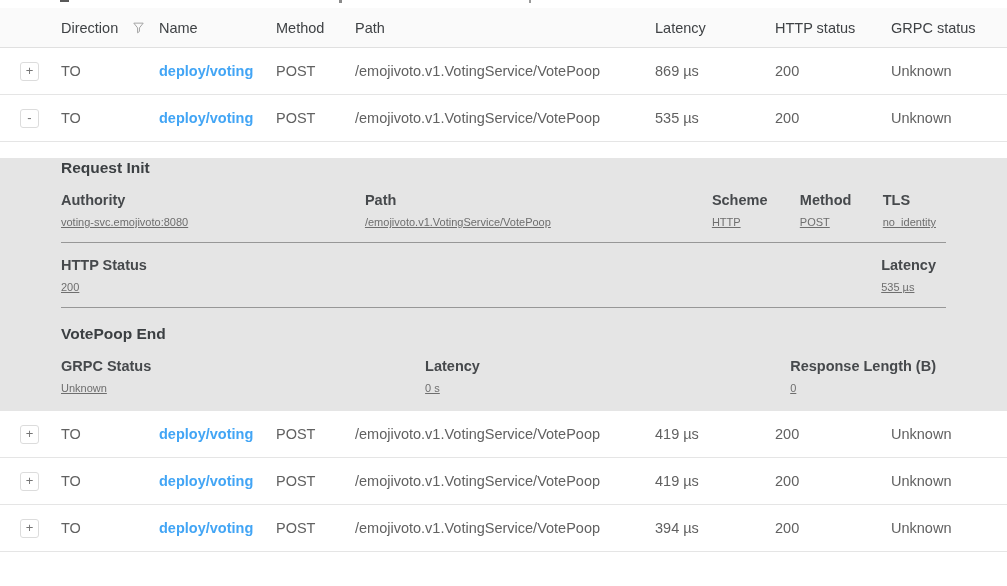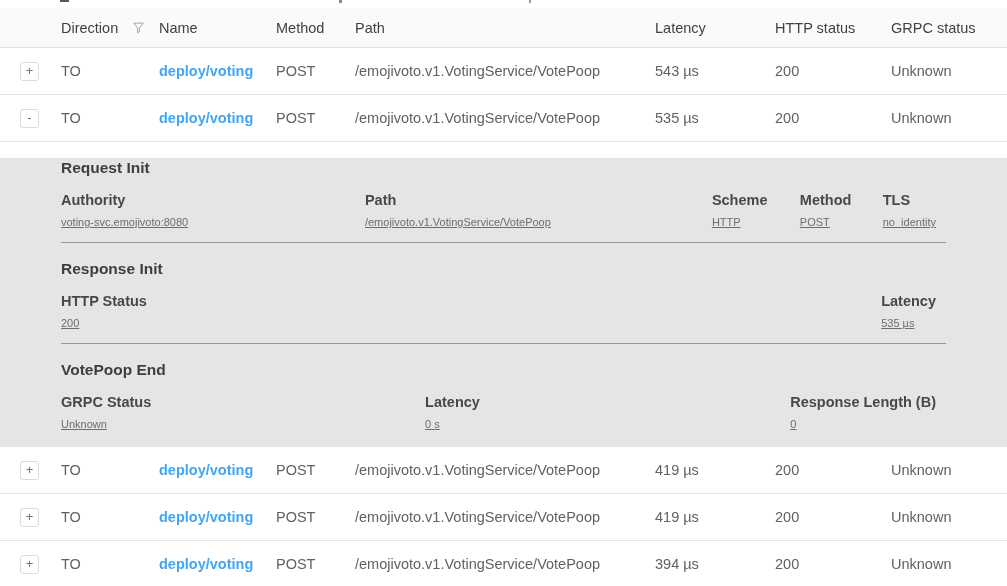--- a/index.html
+++ b/index.html
@@ -123,21 +123,21 @@
       <button class="expander">
         <span class="expander-sign">+</span>
       </button>
     </div>
     <div class="cell c-direction">TO</div>
     <div class="cell c-name">
       <a class="link">deploy/voting</a>
     </div>
     <div class="cell c-method">POST</div>
     <div class="cell c-path">/emojivoto.v1.VotingService/VotePoop</div>
-    <div class="cell c-latency">543 µs</div>
+    <div class="cell c-latency">869 µs</div>
     <div class="cell c-http">200</div>
     <div class="cell c-grpc">Unknown</div>
   </div>
 
   <div class="row">
     <div class="cell c-expand">
       <button class="expander">
         <span class="expander-sign">-</span>
       </button>
     </div>
@@ -177,21 +177,20 @@
   </div>
 
   <div class="field">
     <div class="field-label">TLS</div>
     <div class="field-value">no_identity</div>
   </div>
 </div>
       <hr class="detail-divider">
     </div>
     <div class="detail-section sec-response_init">
-      <div class="section-title">Response Init</div>
       <div class="fields">
   <div class="field">
     <div class="field-label">HTTP Status</div>
     <div class="field-value">200</div>
   </div>
 
   <div class="field">
     <div class="field-label">Latency</div>
     <div class="field-value">535 µs</div>
   </div>

